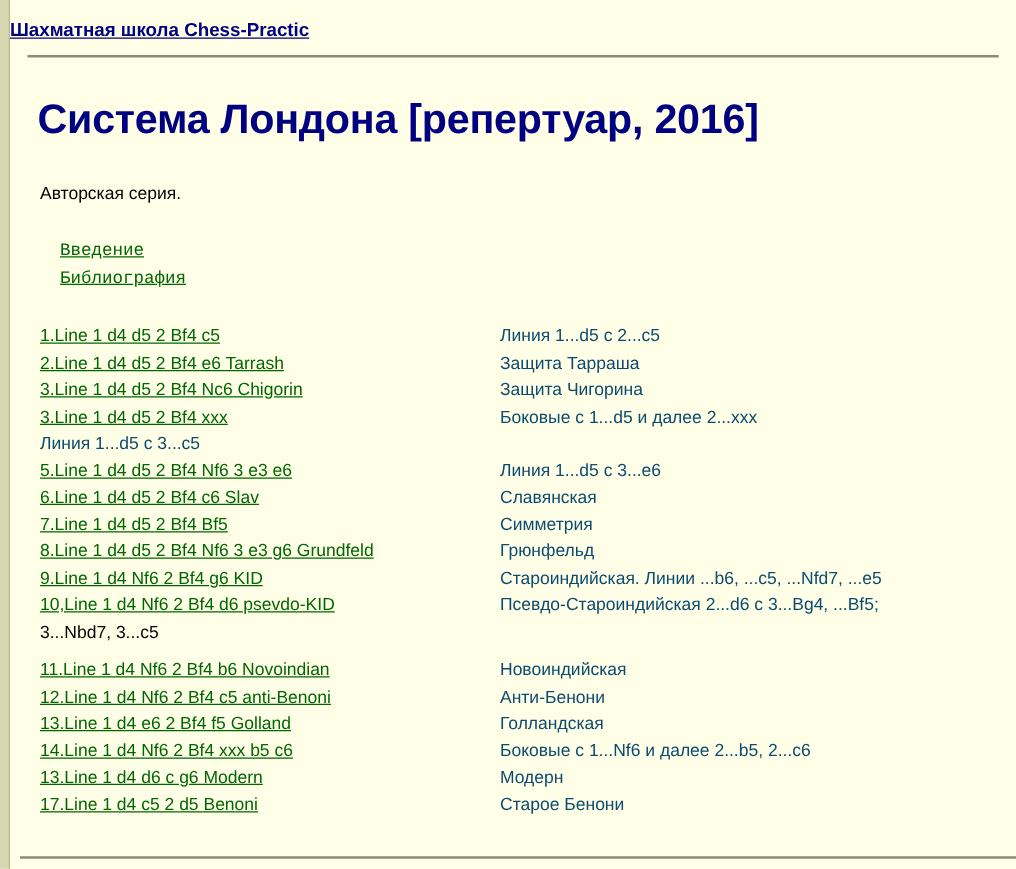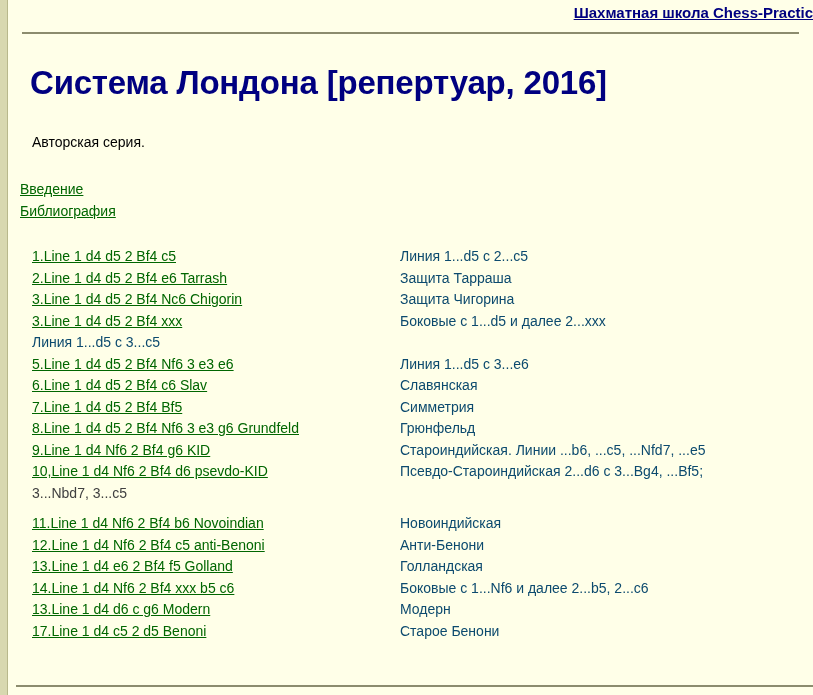--- a/index.html
+++ b/index.html
@@ -25,22 +25,22 @@
   }
   .page {
     position: absolute;
     left: 8px;
     top: 0;
     right: 0;
     bottom: 0;
     background: #ffffe8;
   }
   .site-header {
-    text-align: right;
-    padding-top: 4px;
+    text-align: left;
+    padding-top: 16px;
     padding-bottom: 6px;
   }
   .site-header a {
     color: #000080;
     font-weight: bold;
     font-size: 15px;
     text-decoration: underline;
   }
   .rule {
     border: 0;
@@ -53,21 +53,22 @@
     font-weight: bold;
     margin: 30px 0 0 22px;
     letter-spacing: -0.2px;
   }
   .subtitle {
     font-size: 14px;
     color: #000000;
     margin: 32px 0 0 24px;
   }
   .toplinks {
-    margin: 28px 0 0 12px;
+    margin: 28px 0 0 40px;
+    font-family: Liberation Mono, monospace;
   }
   .toplinks a {
     display: block;
     color: #006600;
     font-size: 14px;
     text-decoration: underline;
     line-height: 22px;
   }
   .lines {
     margin: 24px 0 0 24px;
@@ -79,21 +80,21 @@
   }
   .line-link {
     width: 368px;
     flex: 0 0 368px;
     font-size: 14px;
     color: #006600;
     text-decoration: underline;
     white-space: nowrap;
   }
   .line-link.plain {
-    color: #404040;
+    color: #000000;
     text-decoration: none;
   }
   .line-desc {
     font-size: 14px;
     color: #0c4a6e;
     white-space: nowrap;
   }
   .gap {
     height: 9px;
   }

